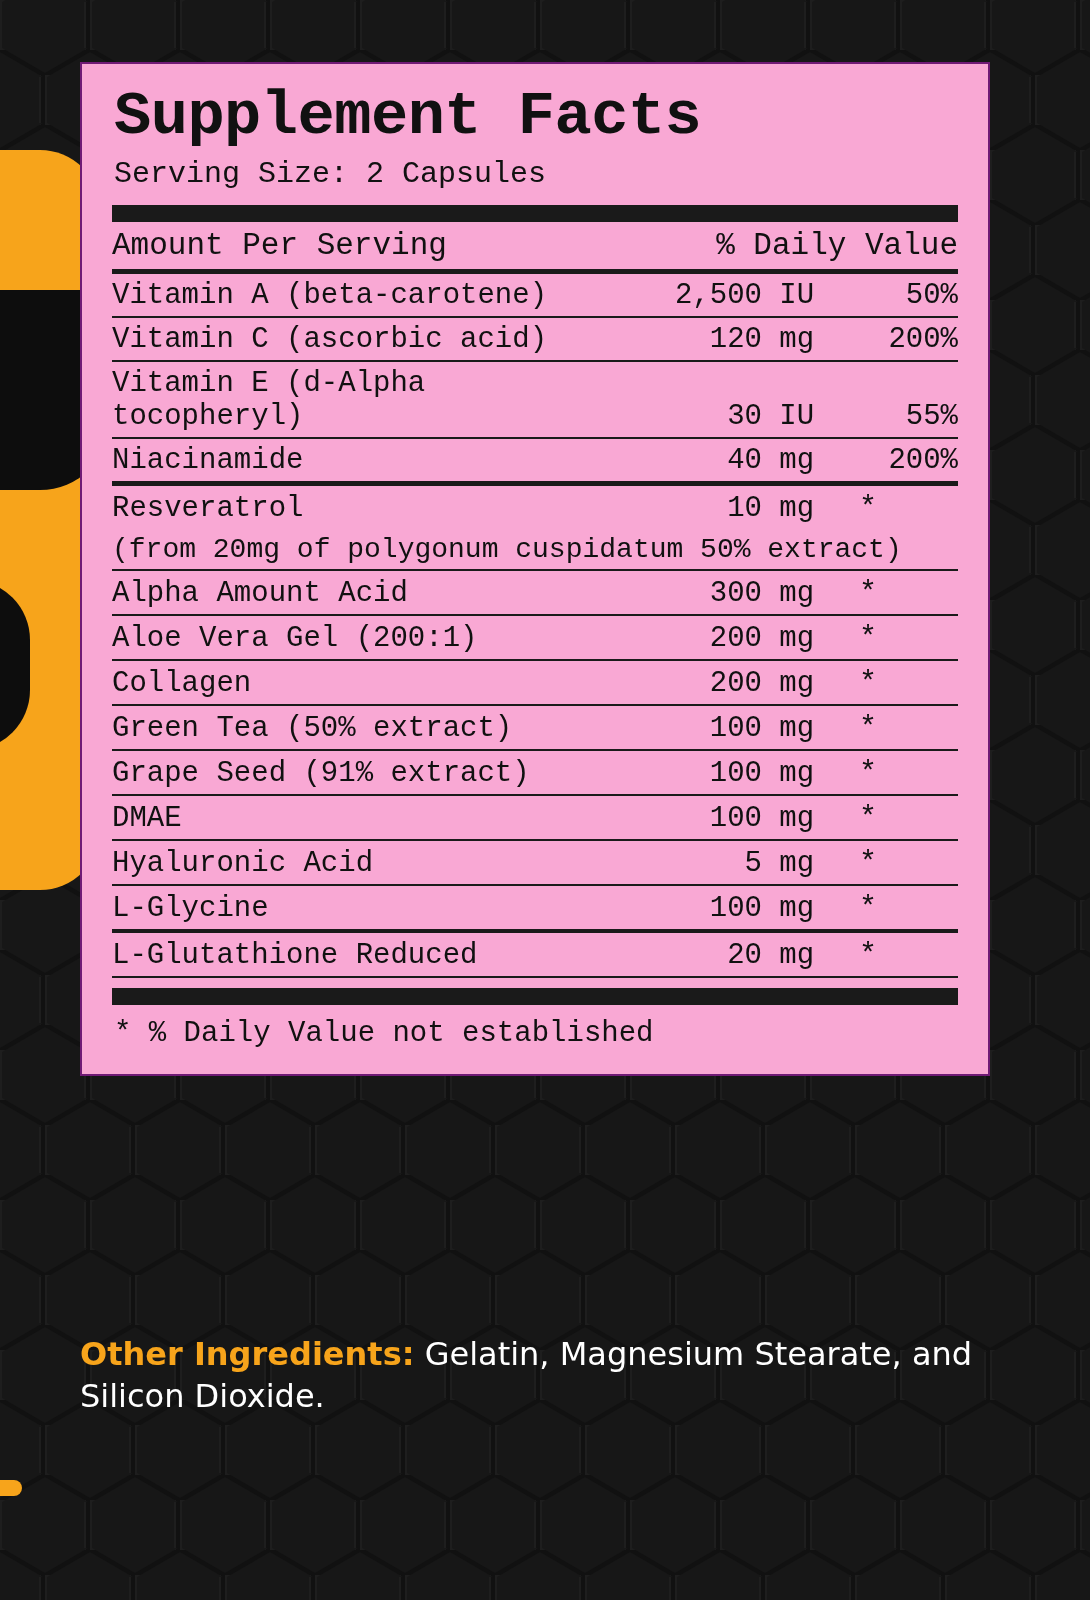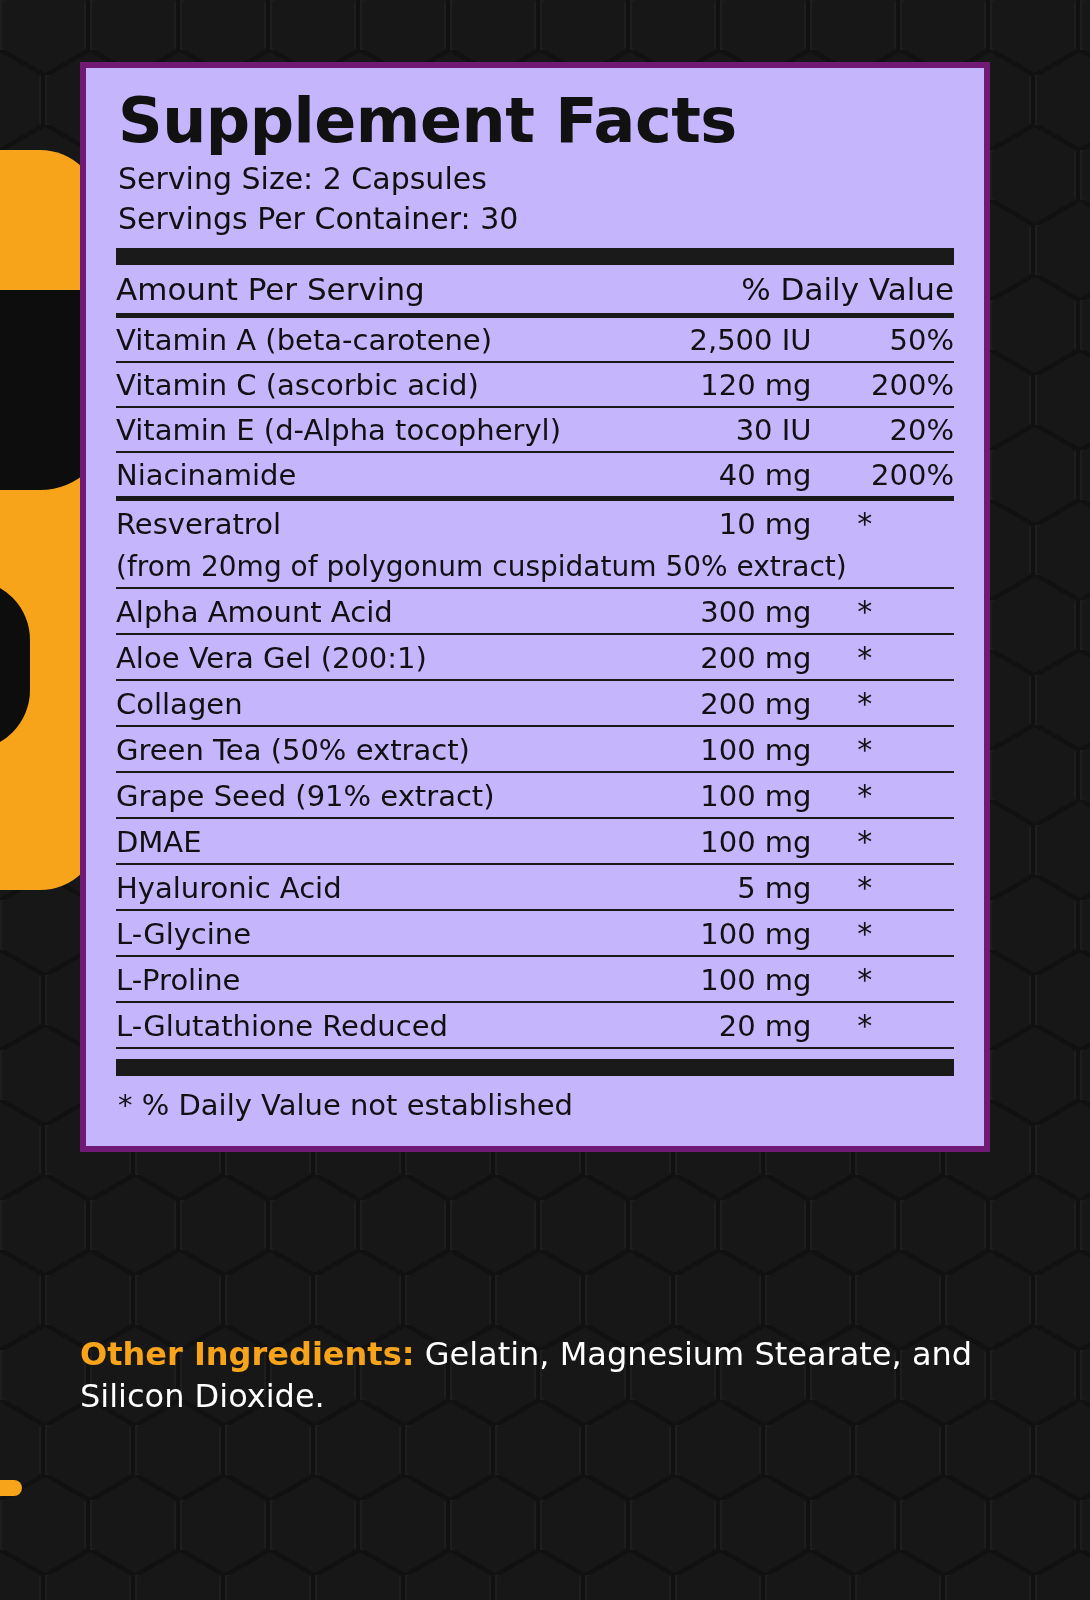--- a/index.html
+++ b/index.html
@@ -78,24 +78,25 @@
     background: #F7A41B;
     border-radius: 0 8px 8px 0;
   }
 
   
   .panel {
     position: absolute;
     left: 80px;
     top: 62px;
     width: 910px;
-    background: #c4b5fd;
-    border: 6px solid #701a75;
+    background: #f9a8d4;
+    border: 2px solid #701a75;
     box-sizing: border-box;
     padding: 16px 30px 24px 30px;
+    font-family: Liberation Mono, monospace;
   }
 
   .sf-title {
     font-size: 62px;
     font-weight: bold;
     letter-spacing: -0.5px;
     color: #111;
     line-height: 1.05;
     margin: 4px 0 6px 2px;
   }
@@ -465,21 +466,20 @@
     <div class="notch n2"></div>
   </div>
   <div class="orange-tick"></div>
 </div>
 
 <div class="panel">
 
   <div class="sf-title">Supplement Facts</div>
 
   <div class="serving-line">Serving Size: 2 Capsules</div>
-  <div class="serving-line">Servings Per Container: 30</div>
 
   <div class="rule-thick"></div>
 
   <table class="facts">
     <tbody>
       <tr class="hdr">
         <td class="name" colspan="1">Amount Per Serving</td>
         <td class="dvhead" colspan="2">% Daily Value</td>
       </tr>
       <tr class="sepmid">
@@ -506,21 +506,21 @@
       </tr>
       <tr class="sep">
           <td colspan="3">
             <div></div>
           </td>
         </tr>
 
       <tr>
         <td class="name">Vitamin E (d-Alpha tocopheryl)</td>
         <td class="amount">30 IU</td>
-        <td class="dv">20%</td>
+        <td class="dv">55%</td>
       </tr>
       <tr class="sep">
           <td colspan="3">
             <div></div>
           </td>
         </tr>
 
       <tr>
         <td class="name">Niacinamide</td>
         <td class="amount">40 mg</td>
@@ -627,25 +627,20 @@
         <td class="name">L-Glycine</td>
         <td class="amount">100 mg</td>
         <td class="dv star">*</td>
       </tr>
       <tr class="sep">
           <td colspan="3">
             <div></div>
           </td>
         </tr>
 
-      <tr>
-        <td class="name">L-Proline</td>
-        <td class="amount">100 mg</td>
-        <td class="dv star">*</td>
-      </tr>
       <tr class="sep">
           <td colspan="3">
             <div></div>
           </td>
         </tr>
 
       <tr>
         <td class="name">L-Glutathione Reduced</td>
         <td class="amount">20 mg</td>
         <td class="dv star">*</td>

